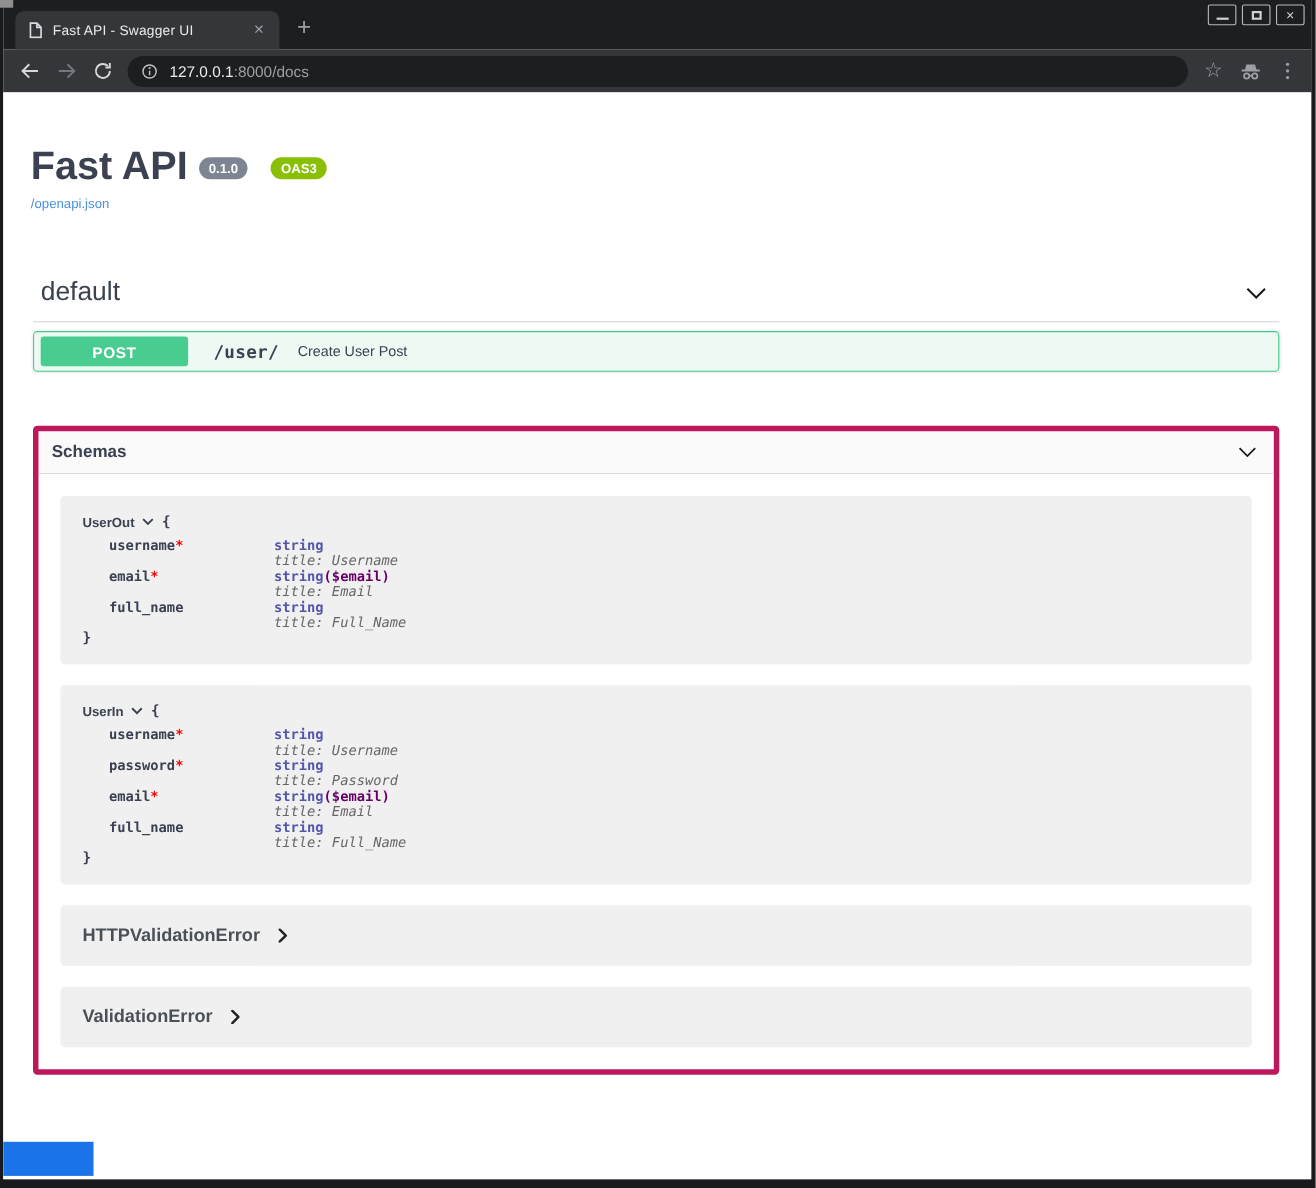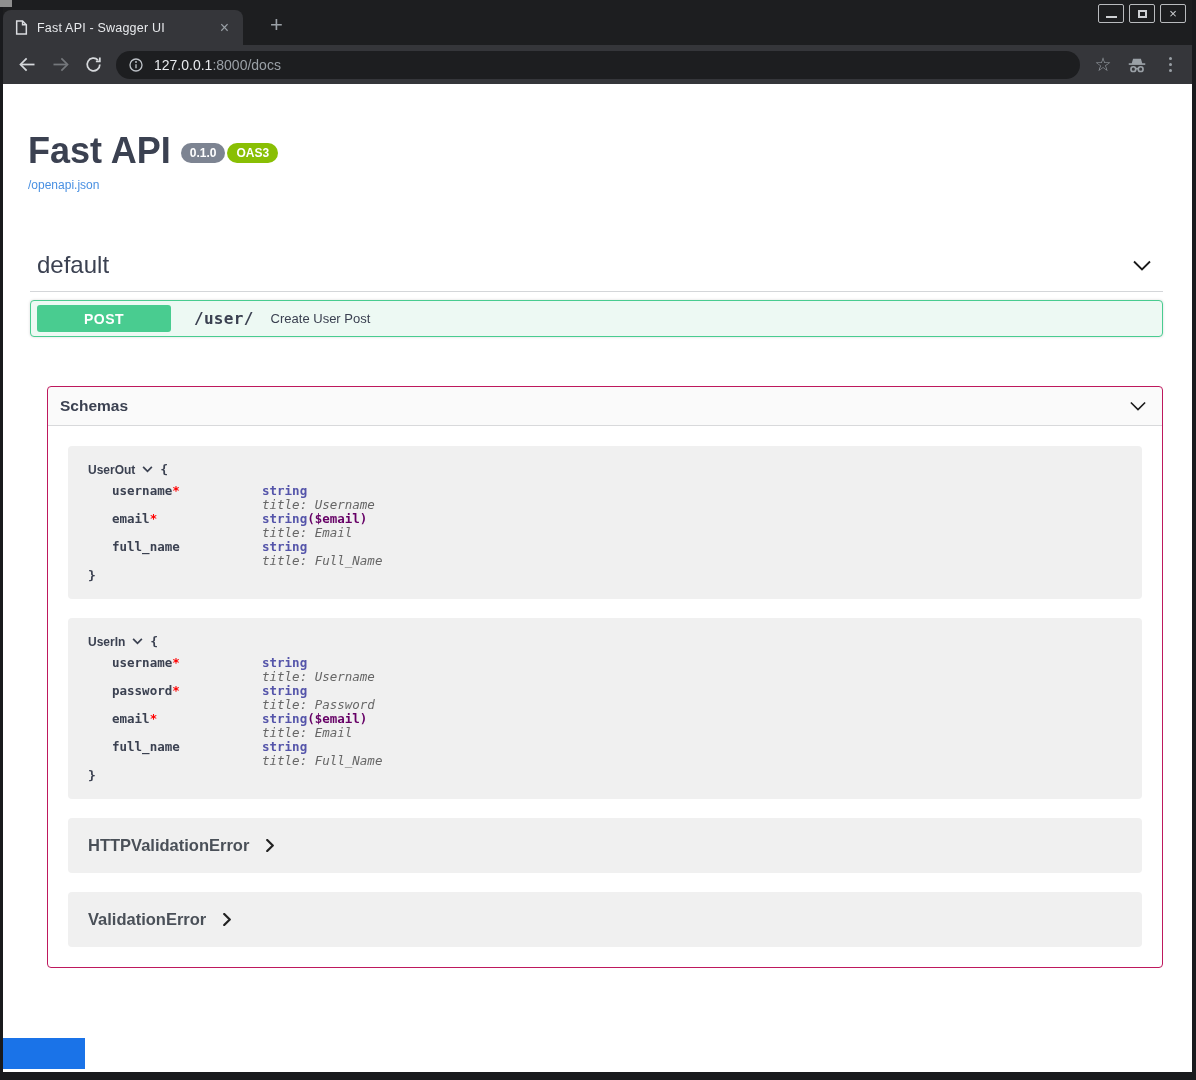--- a/index.html
+++ b/index.html
@@ -12,21 +12,21 @@
   *{box-sizing:border-box}
   html,body{margin:0;padding:0}
   body{width:1196px;height:1080px;position:relative;background:var(--frame);
        overflow:hidden;font-family:"Liberation Sans",sans-serif}
   .window{position:absolute;inset:0;padding:0 4px 8px 3px}
   .window-inner{width:100%;height:100%;display:flex;flex-direction:column;background:#fff}
 
   
   .tabstrip{height:45px;background:var(--tabstrip);position:relative;flex:none}
   .corner-artifact{position:absolute;left:-3px;top:0;width:12px;height:7px;background:#8f8f8f}
-  .tab{position:absolute;left:0;bottom:0;width:240px;height:35px;background:var(--chrome);
+  .tab{position:absolute;left:11px;bottom:0;width:240px;height:35px;background:var(--chrome);
        border-radius:8px 8px 0 0;display:flex;align-items:center;padding:0 10px 0 12px;
        color:var(--chrome-text)}
   .tab-doc{flex:none;margin-right:9px;display:flex}
   .tab-title{font-size:12.5px;letter-spacing:.2px;flex:1;white-space:nowrap;overflow:hidden}
   .tab-close{flex:none;color:var(--chrome-dim);font-size:16px;line-height:1;padding:2px 4px;cursor:default}
   .newtab{position:absolute;left:261px;top:12px;color:var(--chrome-dim);font-size:22px;
           font-weight:300;line-height:1;padding:2px 6px}
   .win-controls{position:absolute;right:6px;top:4px;display:flex;gap:5px}
   .wc{width:26px;height:19px;border:1px solid #b9bbbe;border-radius:2px;display:flex;
       align-items:center;justify-content:center;color:#cfd1d4;font-size:13px;line-height:1}
@@ -45,21 +45,21 @@
   .star-btn{width:30px;text-align:center;color:var(--chrome-dim);font-size:19px;line-height:1}
   .incog{width:38px;display:flex;justify-content:center}
   .menu-btn{width:28px;display:flex;flex-direction:column;align-items:center;gap:3px;padding:4px 0}
   .menu-dot{width:3px;height:3px;border-radius:50%;background:var(--chrome-dim)}
 
   
   .page{flex:1;background:#fff;position:relative;color:var(--ink);overflow:hidden}
   .info{margin:48px 30px 0 25px}
   .title-row{display:flex;align-items:center;gap:10px}
   .api-title{font-size:36px;font-weight:700;color:var(--ink);line-height:38px;margin:0}
-  .badges{display:flex;gap:2px;margin-top:3px}
+  .badges{display:flex;gap:21px;margin-top:3px}
   .badge{color:#fff;font-size:12px;font-weight:700;padding:3px 9px;border-radius:57px;line-height:14px}
   .badge.version{background:var(--version-badge)}
   .badge.oas{background:var(--oas-badge)}
   .spec-link{display:inline-block;margin-top:8px;font-size:12px;color:var(--link);text-decoration:none}
 
   .tag-section{margin:58px 29px 0 27px}
   .tag-header{display:flex;justify-content:space-between;align-items:center;
               padding:0 12px 12px 7px;border-bottom:1px solid #d4d6d9}
   .tag-name{font-size:24px;font-weight:400;color:var(--ink)}
   .chev{color:#1a1a1a;display:flex}
@@ -67,21 +67,21 @@
   .opblock{margin-top:8px;display:flex;align-items:center;background:var(--post-bg);
            border:1px solid var(--post);border-radius:4px;padding:4px;height:37px;
            box-shadow:0 0 3px rgba(0,0,0,.15)}
   .method-badge{width:134px;height:27px;background:var(--post);color:#fff;border-radius:3px;
                 font-weight:700;font-size:14px;display:flex;align-items:center;
                 justify-content:center;letter-spacing:.5px;margin-left:2px}
   .op-path{margin-left:23px;font-family:"DejaVu Sans Mono",monospace;font-weight:700;
            font-size:16px;color:var(--ink);letter-spacing:.3px}
   .op-summary{margin-left:17px;font-size:13px;color:var(--ink)}
 
-  .schemas{margin:49px 29px 0 44px;border:1px solid #be185d;border-radius:4px;background:#fff}
+  .schemas{margin:49px 29px 0 27px;border:5px solid #be185d;border-radius:4px;background:#fff}
   .schemas-header{display:flex;justify-content:space-between;align-items:center;
                   padding:10px 16px 10px 12px;border-bottom:1px solid #d8d9db;
                   background:rgba(0,0,0,.02);border-radius:4px 4px 0 0}
   .schemas-title{font-size:15.5px;font-weight:600;color:var(--ink)}
   .models{padding:20px}
   .model-box{background:var(--model-bg);border-radius:4px;padding:16px 20px 16px;margin-bottom:19px}
   .model-box:last-child{margin-bottom:0}
   .model-head{display:flex;align-items:center;gap:7px}
   .model-name{font-size:12px;font-weight:700;color:var(--ink)}
   .brace{font-family:"DejaVu Sans Mono",monospace;font-weight:700;font-size:13px;color:var(--ink)}

